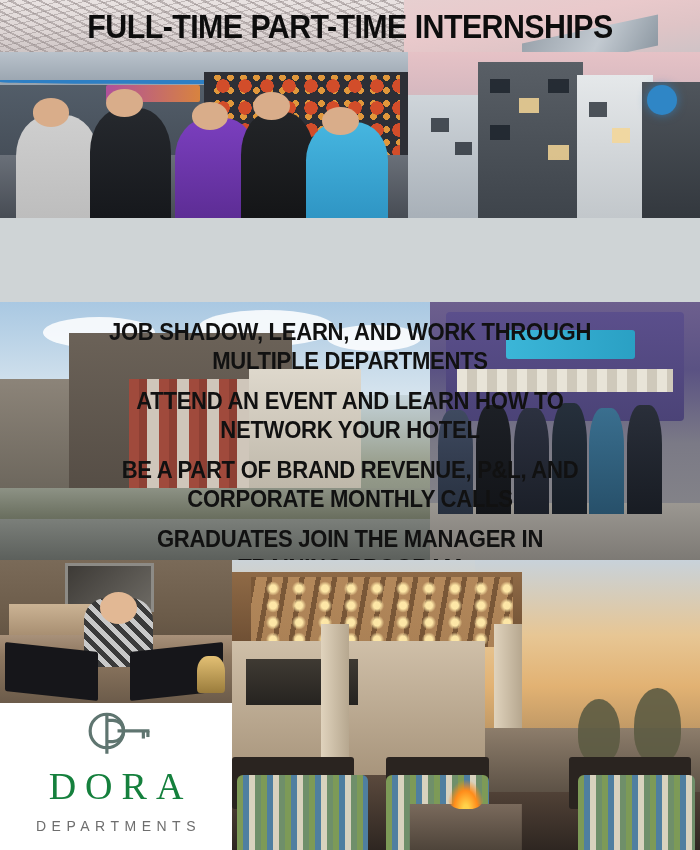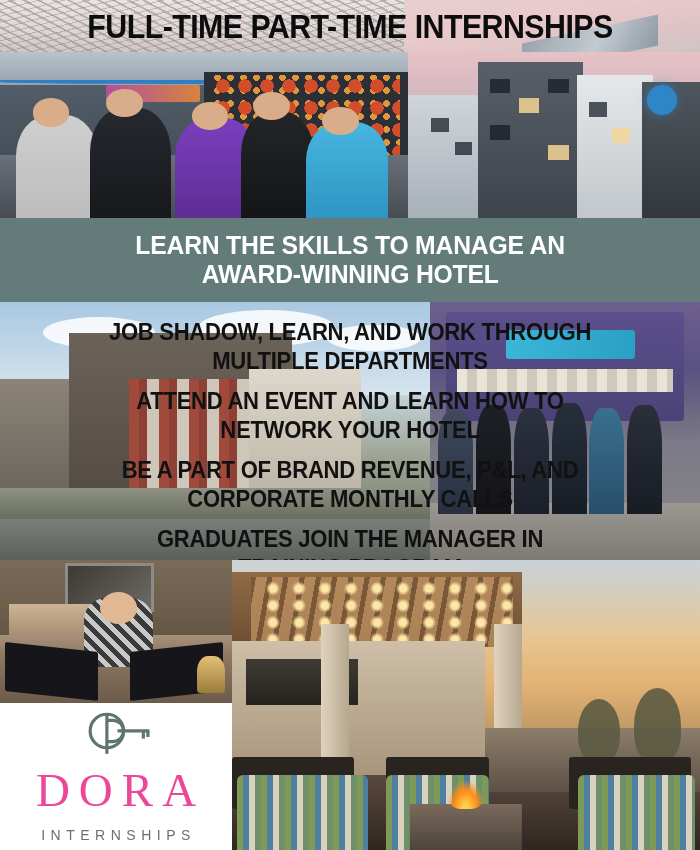--- a/index.html
+++ b/index.html
@@ -193,21 +193,21 @@
 
   
   .logo-panel{
     position:absolute;left:0;top:703px;width:232px;height:147px;
     background:#ffffff;
     display:flex;flex-direction:column;align-items:center;justify-content:flex-start;
     padding-top:6px;box-sizing:border-box;
   }
   .logo-mark{width:76px;height:50px;}
   .logo-word{
-    color:#ec4899;font-family:"Liberation Serif",serif;font-size:47px;
+    color:#15803d;font-family:"Liberation Serif",serif;font-size:38px;
     letter-spacing:9px;line-height:1;margin-top:8px;padding-left:9px;
   }
   .logo-sub{
     color:#6e6e6e;font-size:14px;letter-spacing:5.5px;
     margin-top:13px;padding-left:5px;
   }
 
   
   .cta{
     position:absolute;left:232px;top:782px;width:468px;height:68px;
@@ -264,24 +264,20 @@
     <div class="tr-win tr-lit" style="left:38%;top:28%;width:7%;height:9%;"></div>
     <div class="tr-win" style="left:48%;top:16%;width:7%;height:9%;"></div>
     <div class="tr-win" style="left:28%;top:44%;width:7%;height:9%;"></div>
     <div class="tr-win tr-lit" style="left:48%;top:56%;width:7%;height:9%;"></div>
     <div class="tr-win" style="left:62%;top:30%;width:6%;height:9%;"></div>
     <div class="tr-win tr-lit" style="left:70%;top:46%;width:6%;height:9%;"></div>
     <div class="tr-win" style="left:8%;top:40%;width:6%;height:8%;"></div>
     <div class="tr-win" style="left:16%;top:54%;width:6%;height:8%;"></div>
   </div>
 
-  <div class="teal-band">
-    <div class="teal-line">LEARN THE SKILLS TO MANAGE AN</div>
-    <div class="teal-line">AWARD-WINNING HOTEL</div>
-  </div>
 
   <div class="photo mid-left">
     <div class="ml-sky"></div>
     <div class="ml-cloud" style="left:10%;top:6%;width:26%;height:12%;"></div>
     <div class="ml-cloud" style="left:46%;top:3%;width:32%;height:14%;"></div>
     <div class="ml-cloud" style="left:76%;top:9%;width:22%;height:10%;"></div>
     <div class="ml-left-bldg"></div>
     <div class="ml-bldg-main"></div>
     <div class="ml-bldg-red"></div>
     <div class="ml-bldg-wht"></div>
@@ -354,17 +350,17 @@
       <g fill="none" stroke="#5F7570" stroke-width="4.2">
         <circle cx="38" cy="28" r="22"></circle>
         <path d="M38 6 L38 58"></path>
         <path d="M38 14 L46 14 A14 14 0 0 1 46 42 L38 42"></path>
         <path d="M52 28 L94 28"></path>
         <path d="M86 28 L86 38"></path>
         <path d="M92 28 L92 36"></path>
       </g>
     </svg>
     <div class="logo-word">DORA</div>
-    <div class="logo-sub">INTERNSHIPS</div>
+    <div class="logo-sub">DEPARTMENTS</div>
   </div>
 
 
 </div>
 
 </body></html>

